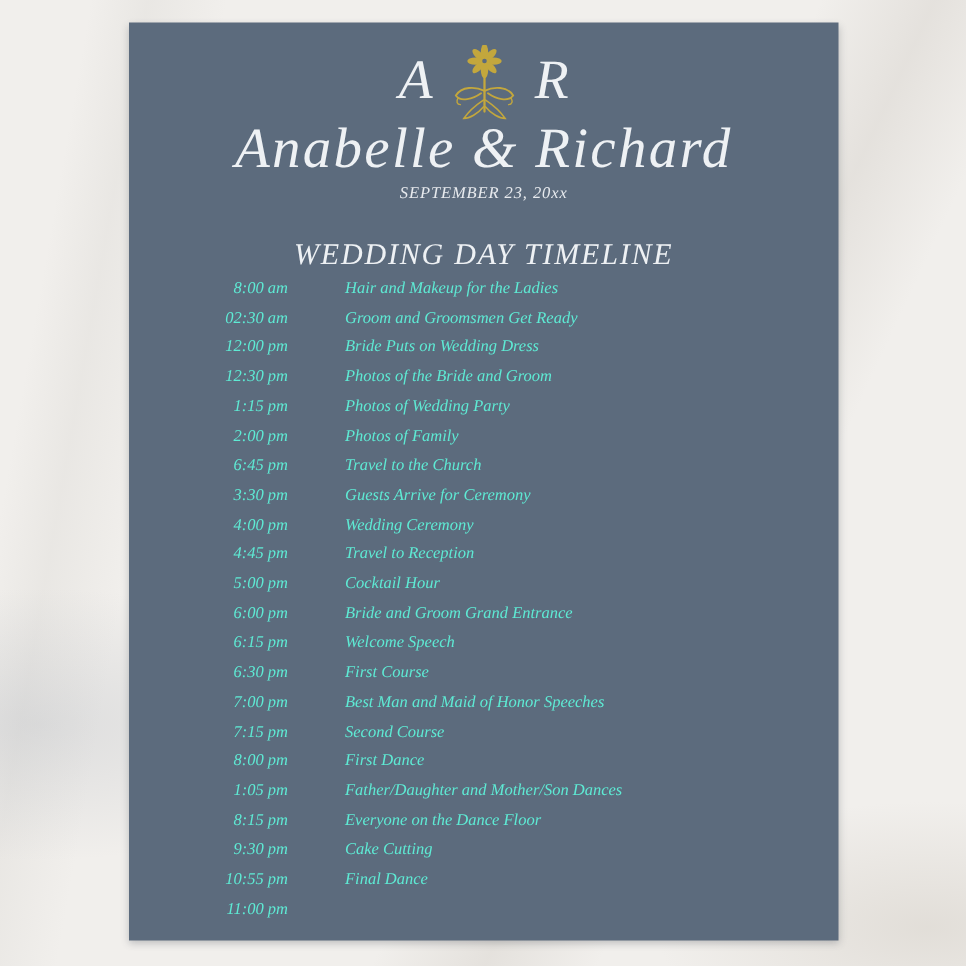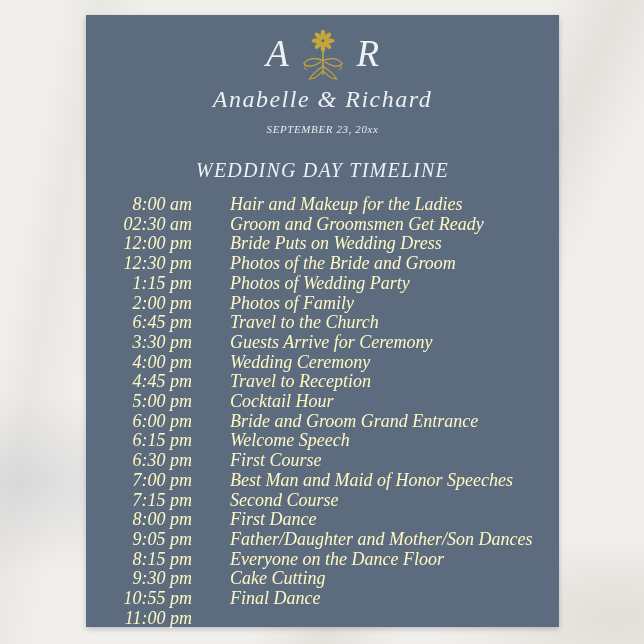--- a/index.html
+++ b/index.html
@@ -15,26 +15,26 @@
   }
   .card{
     position:absolute;left:86px;top:15px;width:473px;height:612px;
     background:#5c6b7d;
     box-shadow:0 2px 5px rgba(70,75,85,0.30);
     color:#e7eaee;text-align:center;
   }
   .monogram{display:flex;justify-content:center;align-items:center;gap:11px;margin-top:12px;height:52px;}
   .initial{font-style:italic;font-size:37px;line-height:1;color:#eef1f4;}
   .ornament{width:46px;height:52px;margin-top:6px;}
-  .names{font-style:italic;font-size:24px;letter-spacing:1.5px;color:#eef1f4;margin-top:3px;line-height:34px;}
+  .names{font-style:italic;font-size:38px;letter-spacing:1.5px;color:#eef1f4;margin-top:3px;line-height:34px;}
   .date{font-style:italic;font-size:11px;letter-spacing:0.6px;margin-top:4px;line-height:18px;}
   .title{font-style:italic;font-size:20px;letter-spacing:1.2px;margin-top:21px;line-height:23px;color:#eef1f4;}
   .timeline{
-    margin-top:13px;display:grid;grid-template-columns:106px 1fr;column-gap:38px;
-    text-align:left;font-style:italic;font-size:18px;line-height:19.7px;color:#fef9c3;
+    margin-top:1px;display:grid;grid-template-columns:106px 1fr;column-gap:38px;
+    text-align:left;font-style:italic;font-size:11px;line-height:19.7px;color:#5eead4;
   }
   .time{text-align:right;white-space:nowrap;}
   .event{white-space:nowrap;}
 </style>
 </head>
 <body>
 
 <div class="card">
 
   <div class="monogram">
@@ -97,21 +97,21 @@
     <div class="time">6:15 pm</div>
     <div class="event">Welcome Speech</div>
     <div class="time">6:30 pm</div>
     <div class="event">First Course</div>
     <div class="time">7:00 pm</div>
     <div class="event">Best Man and Maid of Honor Speeches</div>
     <div class="time">7:15 pm</div>
     <div class="event">Second Course</div>
     <div class="time">8:00 pm</div>
     <div class="event">First Dance</div>
-    <div class="time">9:05 pm</div>
+    <div class="time">1:05 pm</div>
     <div class="event">Father/Daughter and Mother/Son Dances</div>
     <div class="time">8:15 pm</div>
     <div class="event">Everyone on the Dance Floor</div>
     <div class="time">9:30 pm</div>
     <div class="event">Cake Cutting</div>
     <div class="time">10:55 pm</div>
     <div class="event">Final Dance</div>
     <div class="time">11:00 pm</div>
   </div>
 

